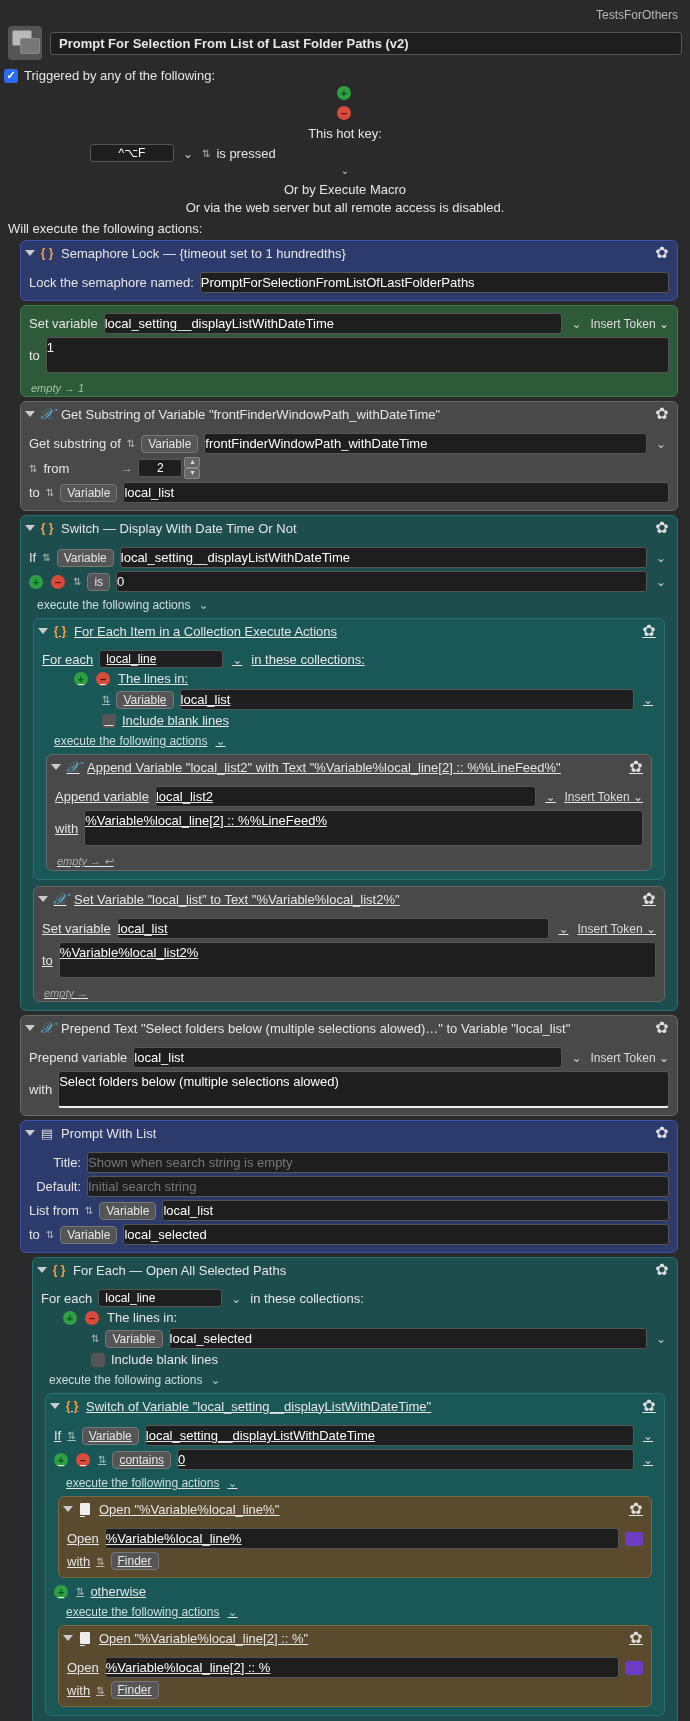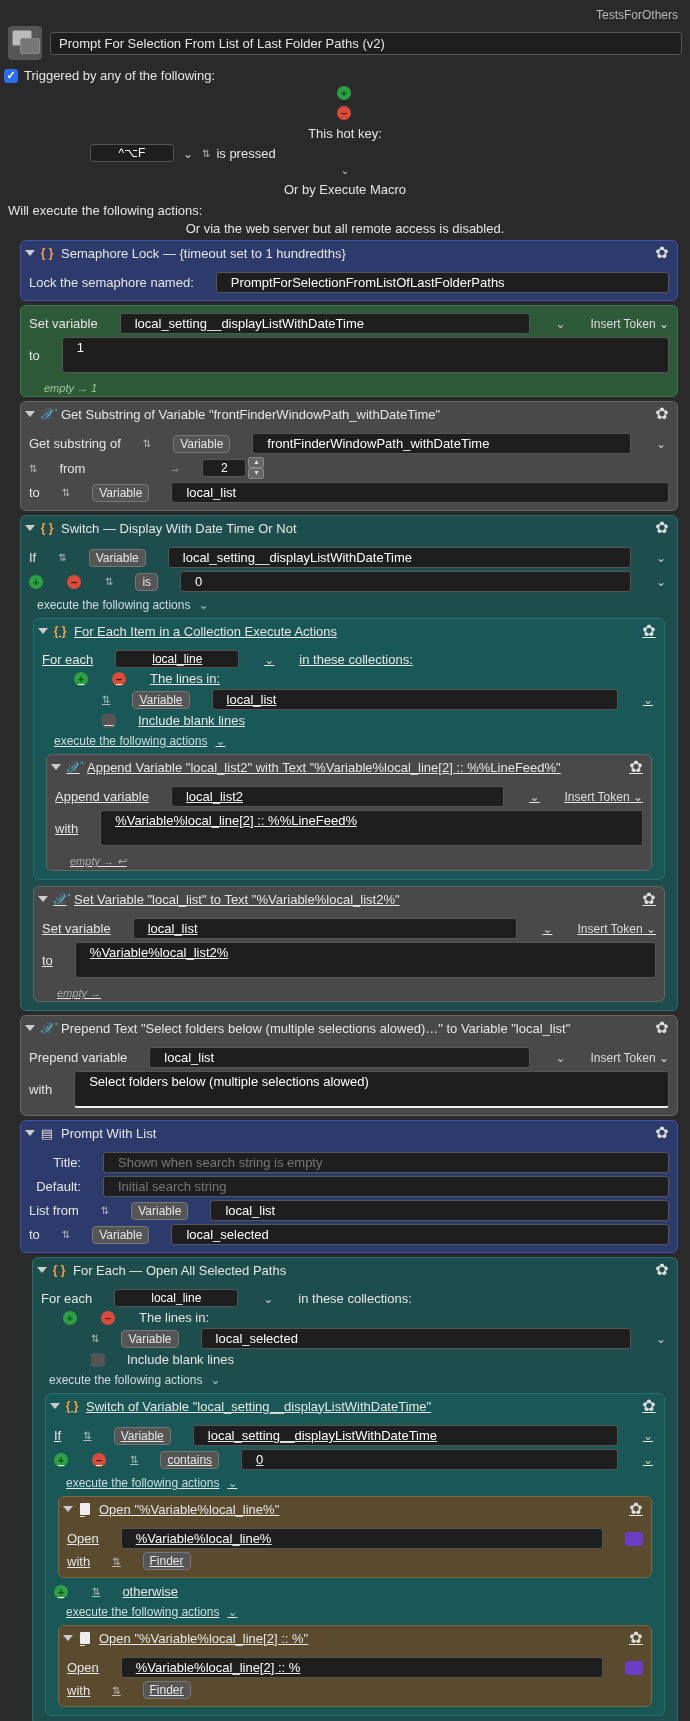--- a/index.html
+++ b/index.html
@@ -25,68 +25,68 @@
   html,body{margin:0;padding:0;background:var(--bg);color:var(--fg);
     font-family:-apple-system,Helvetica,Arial,sans-serif;font-size:13px;}
   .page{width:690px;min-height:1721px;padding:6px 4px 24px 4px;box-sizing:border-box;}
   .right-top{text-align:right;color:var(--dim);font-size:12px;padding:2px 8px;}
   .hdr{display:flex;gap:8px;align-items:center;margin:2px 4px 4px 4px;}
   .appicon{width:34px;height:34px;background:#555;border-radius:4px;position:relative;}
   .appicon::before,.appicon::after{content:"";position:absolute;width:18px;height:14px;border-radius:2px;border:1px solid #888;}
   .appicon::before{left:4px;top:4px;background:#bbb;}
   .appicon::after{left:12px;top:12px;background:#777;}
   .title-field{flex:1;background:var(--field);border:1px solid var(--field-br);border-radius:3px;
-    padding:3px 8px;color:var(--fg);}
+    padding:3px 8px;color:var(--fg);font-weight:bold;}
   .indent{margin-left:16px;}
   .indent2{margin-left:28px;flex-direction:column;}
   .row{display:flex;align-items:center;gap:6px;margin:3px 0;}
   .chk{width:14px;height:14px;border-radius:3px;background:#2d6cf0;display:inline-flex;
     align-items:center;justify-content:center;color:#fff;font-size:11px;font-weight:bold;}
   .chk.off{background:#555;color:transparent;}
   .pm{width:14px;height:14px;border-radius:7px;display:inline-flex;align-items:center;
     justify-content:center;font-size:11px;font-weight:bold;margin-right:2px;}
   .pm.plus{background:#2ea043;color:#0a2;}
   .pm.plus::after{content:"+";color:#052;}
   .pm.minus{background:#d94b3a;}
   .pm.minus::after{content:"–";color:#4a0a00;}
   .inp{background:var(--field);border:1px solid var(--field-br);border-radius:3px;
-    color:#fff;padding:1px 6px;font-size:12px;text-align:center;}
+    color:#fff;padding:1px 6px;font-size:12px;}
   .upd{display:inline-block;font-size:10px;opacity:.7;}
   .upd::before{content:"⇅";}
   .gear{width:18px;height:18px;color:#fff;}
   .gear::before{content:"✿";display:block;text-align:center;font-size:16px;line-height:18px;color:#ddd;}
   .action{border:1px solid;border-radius:6px;margin:4px 4px;overflow:hidden;}
   .action-hdr{display:flex;align-items:center;gap:6px;padding:3px 6px;}
   .disc{display:inline-block;width:0;height:0;border-top:5px solid transparent;
     border-bottom:5px solid transparent;border-left:6px solid #ccc;transform:rotate(90deg);}
   .action-body{padding:4px 8px;}
-  .lbl-row{display:flex;align-items:center;gap:22px;margin:3px 0;}
+  .lbl-row{display:flex;align-items:center;gap:6px;margin:3px 0;}
   .field{flex:1;background:var(--field);border:1px solid var(--field-br);border-radius:3px;
-    color:#fff;padding:2px 14px;}
+    color:#fff;padding:2px 0;}
   .field.tall{min-height:30px;align-items:flex-start;}
   .popup-v{width:16px;text-align:center;color:#ccc;}
   .popup-v::after{content:"⌄";font-size:12px;}
   .blue{background:var(--blue);border-color:var(--blue-br);}
   .green{background:var(--green);border-color:var(--green-br);}
   .teal{background:var(--teal);border-color:var(--teal-br);}
   .gray{background:var(--gray);border-color:var(--gray-br);}
   .brown{background:var(--brown);border-color:var(--brown-br);}
   .nest{margin:6px 4px 4px 4px;text-decoration:underline;}
   .ic{width:16px;height:16px;display:inline-flex;align-items:center;justify-content:center;
     font-size:13px;color:#ffb74d;}
   .ic.braces{color:#ff9d3d;}
   .ic.braces::before{content:"{ }";font-weight:bold;font-size:12px;}
   .ic.var{color:#58b5d8;font-style:italic;font-family:serif;}
   .ic.var::before{content:"𝒳";font-size:15px;}
   .ic.list{color:#ddd;}
   .ic.list::before{content:"▤";}
   .ic.file{color:#eee;}
   .ic.file::before{content:"▫";background:#eee;color:#eee;width:10px;height:12px;border-radius:1px;}
   .insert-token{color:#ddd;font-size:12px;}
-  .empty-ind{color:#a0c8a0;font-style:italic;font-size:11px;padding:2px 23px;}
+  .empty-ind{color:#a0c8a0;font-style:italic;font-size:11px;padding:2px 10px;}
   .spin{display:inline-flex;align-items:center;}
   .spin .inp{width:30px;text-align:center;}
   .spin-btns{display:inline-flex;flex-direction:column;margin-left:2px;}
   .spin-btns span{width:14px;height:9px;background:#666;border:1px solid #888;
     font-size:8px;line-height:8px;text-align:center;border-radius:2px;color:#ddd;}
   .arrow-thin{font-size:11px;color:#bbb;}
   .seg{display:inline-flex;align-items:center;background:#555;border:1px solid #777;
     border-radius:4px;padding:1px 6px;font-size:12px;}
   .purple-btn{width:18px;height:14px;background:var(--purple);border-radius:3px;
     display:inline-block;}
@@ -121,26 +121,26 @@
     <span class="inp" style="min-width:70px;text-align:center;">^⌥F</span>
     <span class="popup-v"></span>
     <span class="upd"></span>
     <span>is pressed</span>
   </div>
 
   <div class="row indent2">
     <span style="font-size:10px;color:#ccc;">⌄</span>
     <span>Or by Execute Macro</span>
   </div>
+  <div class="row indent2">
+    <span>Or via the web server but all remote access is disabled.</span>
+  </div>
+
   <div class="row" style="margin:6px 4px 2px 4px;">
     <span>Will execute the following actions:</span>
-  </div>
-
-  <div class="row indent2">
-    <span>Or via the web server but all remote access is disabled.</span>
   </div>
 
   <div class="action blue" style="margin-left:16px;margin-right:8px;">
     <div class="action-hdr">
       <span class="disc"></span>
       <span class="ic braces"></span>
       <span style="flex:1">Semaphore Lock — {timeout set to 1 hundredths}</span>
       <span class="gear"></span>
     </div>
     <div class="action-body">

